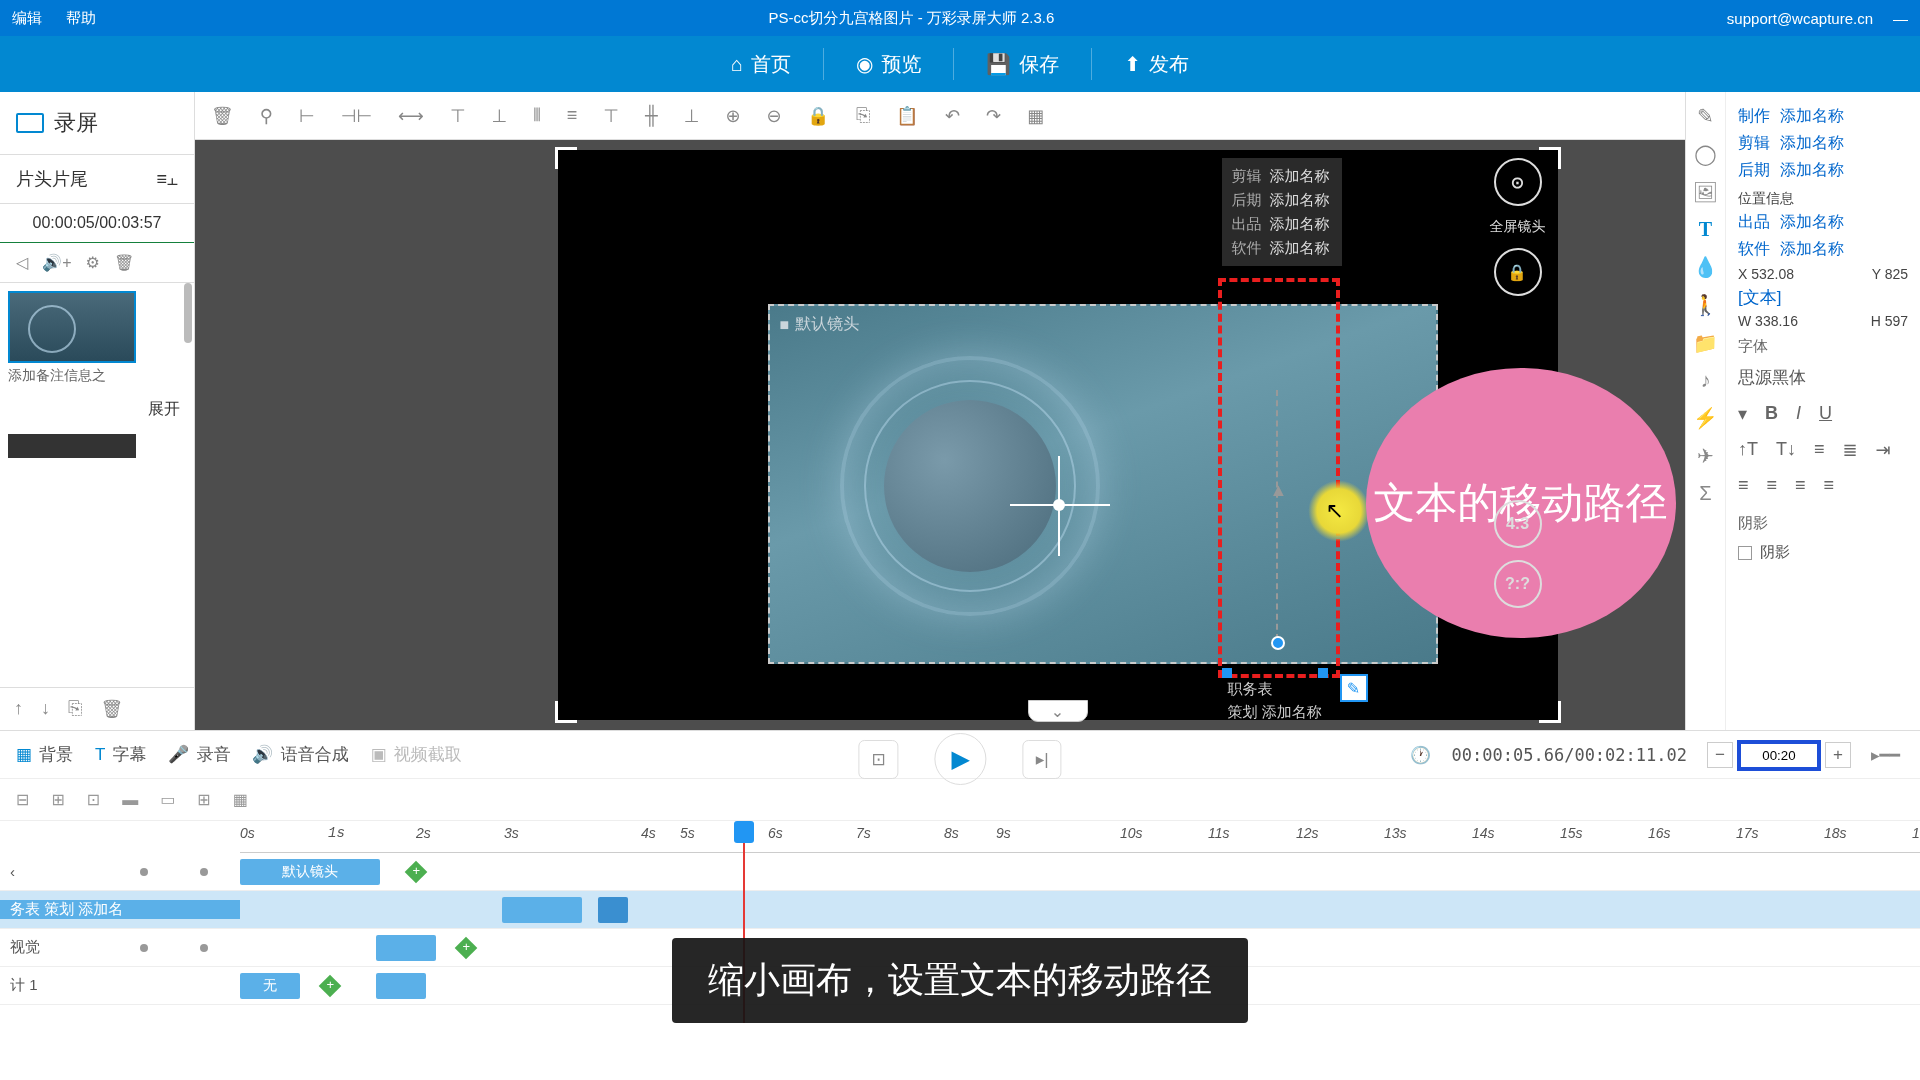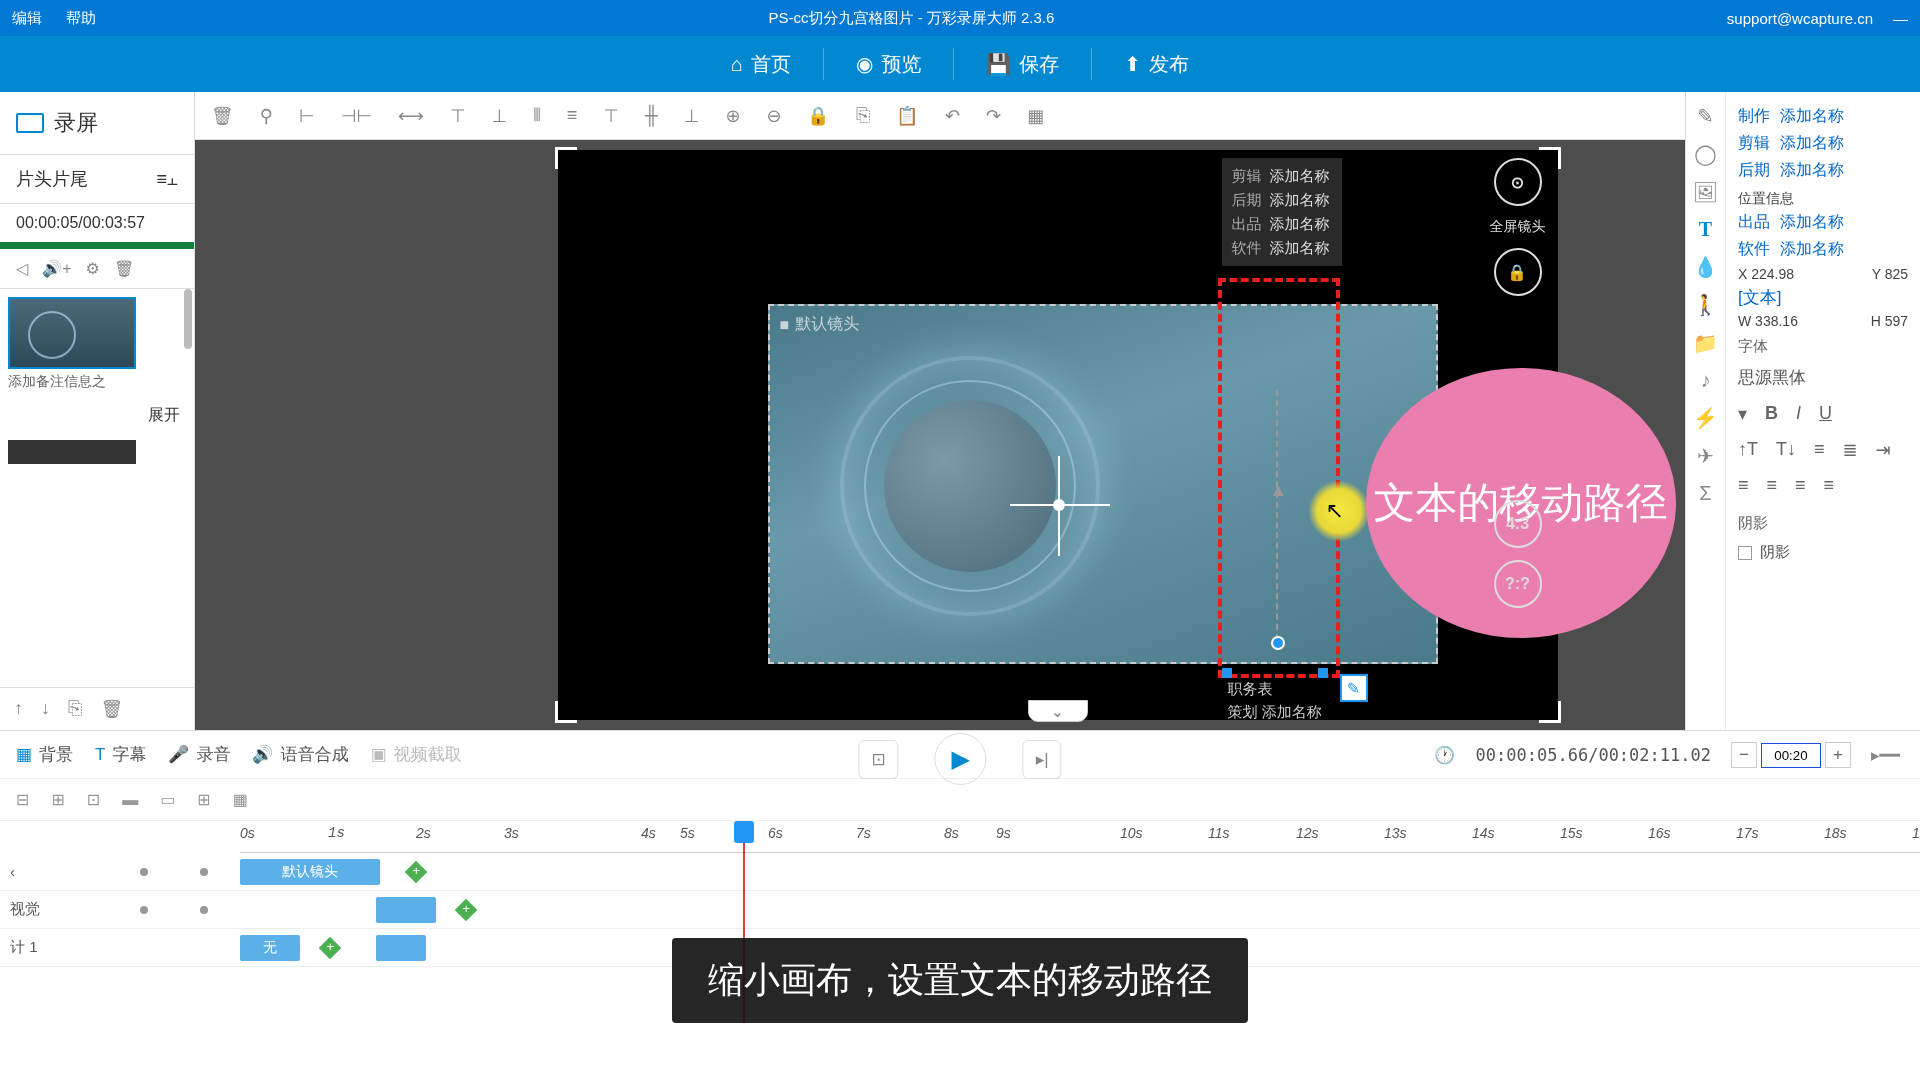--- a/index.html
+++ b/index.html
@@ -16,21 +16,21 @@
 
 .toolbar { height: 48px; background: #fff; border-bottom: 1px solid #ddd; display: flex; align-items: center; padding: 0 16px; gap: 26px; margin-left: 195px; }
 .toolbar .icon { color: #888; font-size: 18px; cursor: pointer; }
 
 .workspace { display: flex; height: 590px; }
 
 .left-panel { width: 195px; background: #fff; border-right: 1px solid #ddd; display: flex; flex-direction: column; position: absolute; top: 92px; height: 638px; }
 .rec-btn { display: flex; align-items: center; gap: 10px; padding: 16px; font-size: 22px; border-bottom: 1px solid #ddd; }
 .rec-icon { width: 28px; height: 20px; border: 2px solid #0288d1; border-radius: 2px; position: relative; }
 .head-tail { display: flex; align-items: center; justify-content: space-between; padding: 12px 16px; font-size: 18px; border-bottom: 1px solid #ddd; }
-.time-row { padding: 10px 16px; font-size: 16px; border-bottom: 7px solid #15803d; }
+.time-row { padding: 10px 16px; font-size: 16px; border-bottom: 1px solid #15803d; text-align: center; }
 .ctrl-row { display: flex; gap: 14px; padding: 10px 16px; border-bottom: 1px solid #ddd; color: #888; }
 .thumb-area { flex: 1; padding: 8px; overflow-y: auto; position: relative; }
 .thumb { width: 128px; height: 72px; background: linear-gradient(180deg, #4a6a7a, #2a4a5a); border: 2px solid #0288d1; margin-bottom: 4px; position: relative; }
 .thumb-globe { width: 48px; height: 48px; border: 2px solid rgba(200,230,250,0.6); border-radius: 50%; position: absolute; top: 12px; left: 18px; }
 .thumb-note { font-size: 14px; color: #666; margin-bottom: 8px; }
 .expand-btn { text-align: right; padding: 6px; font-size: 16px; }
 .thumb2 { width: 128px; height: 24px; background: #333; margin-top: 8px; }
 .bottom-ctrls { display: flex; gap: 18px; padding: 10px 14px; border-top: 1px solid #ddd; color: #888; font-size: 18px; }
 
 .canvas-area { flex: 1; background: #4d4d4d; position: relative; display: flex; justify-content: center; align-items: center; margin-left: 195px; }
@@ -91,21 +91,21 @@
 
 .bottom-area { position: absolute; top: 730px; left: 0; right: 0; height: 350px; background: #fff; border-top: 1px solid #ddd; }
 .media-bar { height: 48px; display: flex; align-items: center; padding: 0 16px; gap: 22px; font-size: 17px; color: #555; border-bottom: 1px solid #eee; }
 .media-bar .item { display: flex; align-items: center; gap: 7px; }
 .media-bar .blue-icon { color: #0288d1; }
 .playback { position: absolute; right: 20px; top: 0; height: 48px; display: flex; align-items: center; gap: 20px; }
 .play-center { position: absolute; left: 50%; transform: translateX(-50%); top: 0; height: 56px; display: flex; align-items: center; gap: 36px; }
 .play-btn { width: 52px; height: 52px; border: 1px solid #ddd; border-radius: 50%; display: flex; align-items: center; justify-content: center; color: #0288d1; font-size: 24px; }
 .time-counter { font-family: monospace; font-size: 17px; color: #555; }
 .zoom-box { display: flex; align-items: center; gap: 4px; }
-.zoom-box input { width: 60px; border: 1px solid #1d4ed8; padding: 4px; text-align: center; }
+.zoom-box input { width: 84px; border: 4px solid #1d4ed8; padding: 4px; text-align: center; }
 .zoom-btn { width: 26px; height: 26px; border: 1px solid #ccc; display: flex; align-items: center; justify-content: center; color: #666; cursor: pointer; }
 
 .track-ctrl { height: 42px; display: flex; align-items: center; gap: 22px; padding: 0 16px; color: #999; border-bottom: 1px solid #eee; }
 
 .timeline { position: relative; }
 .ruler { height: 32px; position: relative; margin-left: 240px; border-bottom: 1px solid #ccc; }
 .ruler .tick { position: absolute; top: 4px; font-size: 14px; color: #555; font-style: italic; }
 .playhead { position: absolute; top: 0; width: 20px; height: 22px; background: #2196f3; border-radius: 3px; left: 494px; }
 .playhead-line { position: absolute; top: 22px; left: 503px; width: 2px; height: 180px; background: #e53935; }
 
@@ -299,21 +299,21 @@
       <div><span class="lbl">剪辑</span><span>添加名称</span></div>
       <div><span class="lbl">后期</span><span>添加名称</span></div>
     </div>
     <div class="pos-info">
       <div style="font-weight:500;">位置信息</div>
       <div class="meta-links">
         <div><span class="lbl">出品</span><span>添加名称</span></div>
         <div><span class="lbl">软件</span><span>添加名称</span></div>
       </div>
       <div class="pos-row">
-          <span><span>X</span> <span>224.98</span></span>
+          <span><span>X</span> <span>532.08</span></span>
           <span><span>Y</span> <span>825</span></span>
         </div>
       <div class="text-bracket">[文本]</div>
       <div class="pos-row">
           <span><span>W</span> <span>338.16</span></span>
           <span><span>H</span> <span>597</span></span>
         </div>
     </div>
     <div class="font-section">
       <div class="font-label">字体</div>
@@ -426,20 +426,27 @@
       <div class="track-label">
           <span>‹</span>
         </div>
       <div class="track-content">
         <div class="dot" style="left:-100px;"></div>
         <div class="dot" style="left:-40px;"></div>
         <div class="clip" style="left:0px; width:140px;">默认镜头</div>
         <div class="diamond plus" style="left:168px;"></div>
       </div>
     </div>
+    <div class="track" style="background:#cde6f7;">
+      <div class="track-label" style="background:#5bb0e8; color:#fff;">务表 策划 添加名</div>
+      <div class="track-content">
+        <div class="clip" style="left:262px; width:80px;"></div>
+        <div class="clip" style="left:358px; width:30px; background:#3a8fd0;"></div>
+      </div>
+    </div>
     <div class="track">
       <div class="track-label">视觉</div>
       <div class="track-content">
         <div class="dot" style="left:-100px;"></div>
         <div class="dot" style="left:-40px;"></div>
         <div class="clip" style="left:136px; width:60px;"></div>
         <div class="diamond plus" style="left:218px;"></div>
       </div>
     </div>
     <div class="track">

